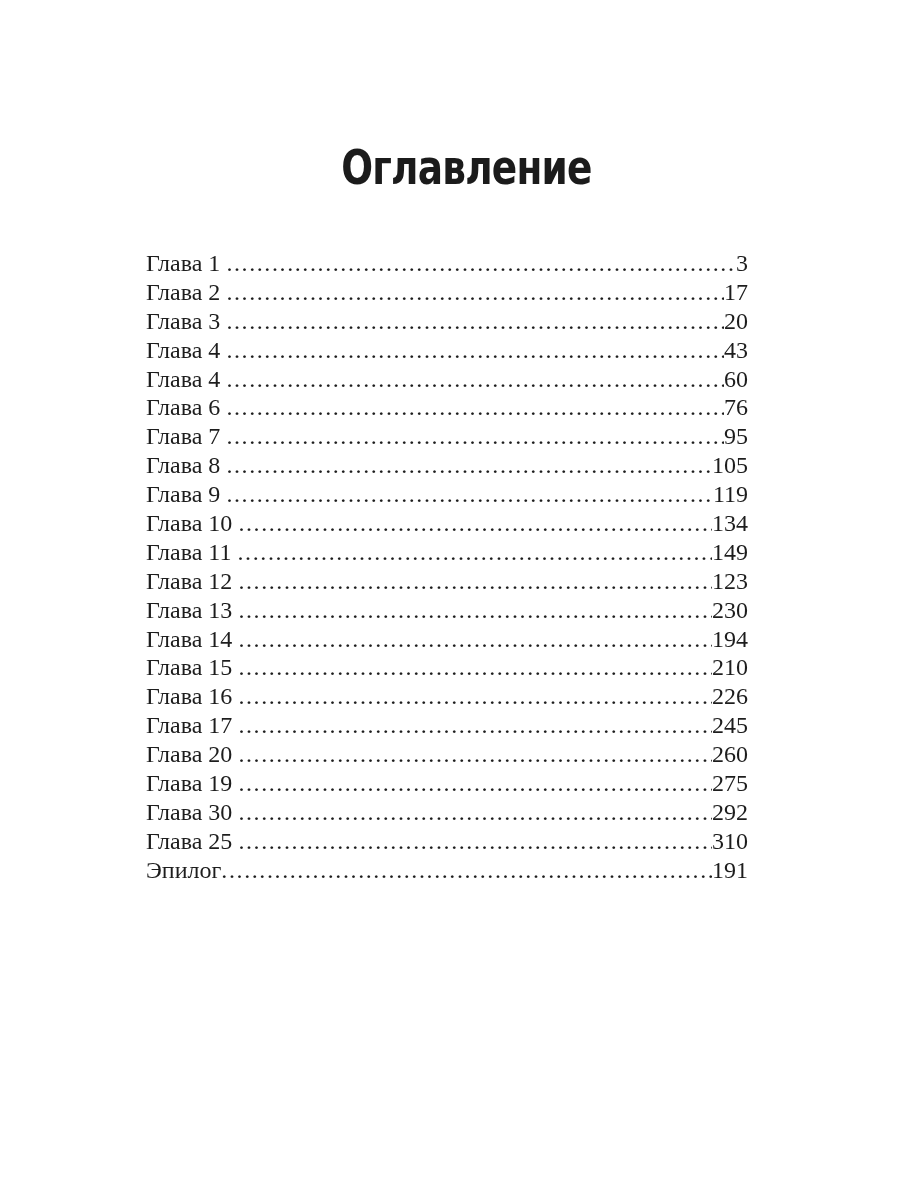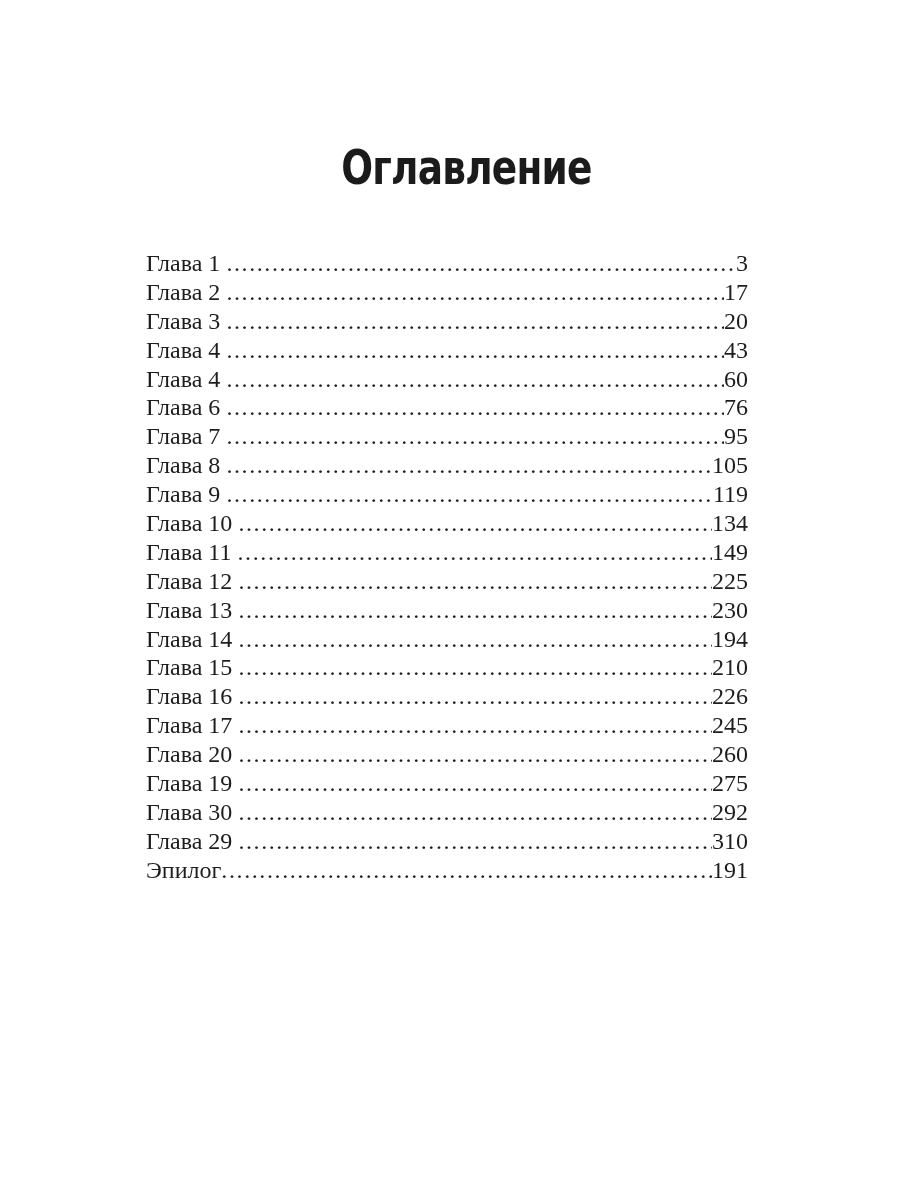--- a/index.html
+++ b/index.html
@@ -129,21 +129,21 @@
         <span class="toc-page">134</span>
       </div>
       <div class="toc-row">
         <span class="toc-label">Глава 11 </span>
         <span class="toc-dots">................................................................................................................................................................</span>
         <span class="toc-page">149</span>
       </div>
       <div class="toc-row">
         <span class="toc-label">Глава 12 </span>
         <span class="toc-dots">................................................................................................................................................................</span>
-        <span class="toc-page">225</span>
+        <span class="toc-page">123</span>
       </div>
       <div class="toc-row">
         <span class="toc-label">Глава 13 </span>
         <span class="toc-dots">................................................................................................................................................................</span>
         <span class="toc-page">230</span>
       </div>
       <div class="toc-row">
         <span class="toc-label">Глава 14 </span>
         <span class="toc-dots">................................................................................................................................................................</span>
         <span class="toc-page">194</span>
@@ -172,21 +172,21 @@
         <span class="toc-label">Глава 19 </span>
         <span class="toc-dots">................................................................................................................................................................</span>
         <span class="toc-page">275</span>
       </div>
       <div class="toc-row">
         <span class="toc-label">Глава 30 </span>
         <span class="toc-dots">................................................................................................................................................................</span>
         <span class="toc-page">292</span>
       </div>
       <div class="toc-row">
-        <span class="toc-label">Глава 29 </span>
+        <span class="toc-label">Глава 25 </span>
         <span class="toc-dots">................................................................................................................................................................</span>
         <span class="toc-page">310</span>
       </div>
       <div class="toc-row">
         <span class="toc-label">Эпилог</span>
         <span class="toc-dots">................................................................................................................................................................</span>
         <span class="toc-page">191</span>
       </div>
     </div>
 </div>

